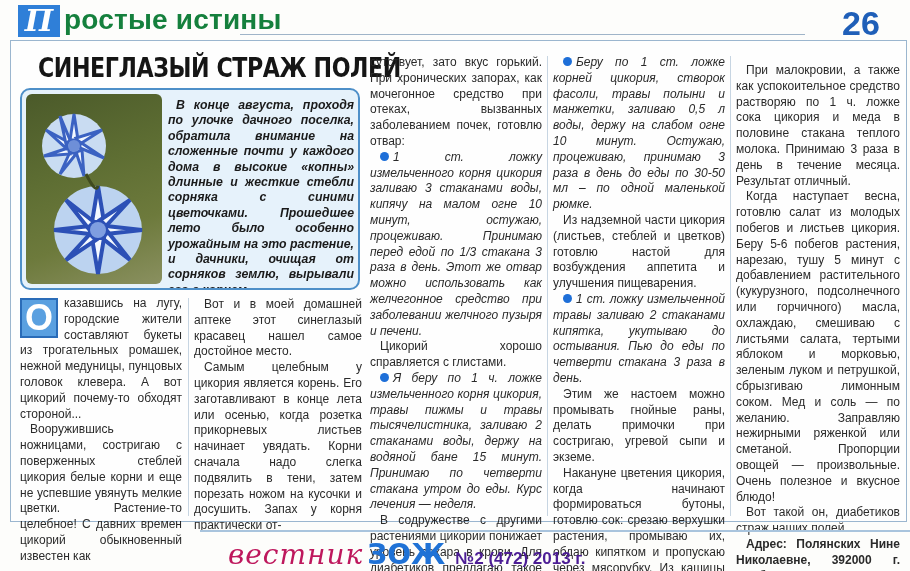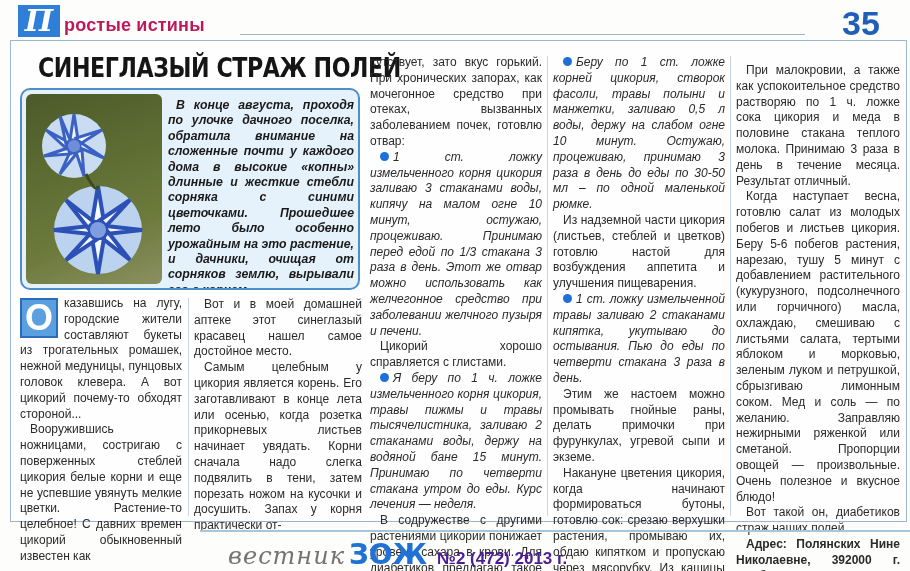--- a/index.html
+++ b/index.html
@@ -1,21 +1,21 @@
 <!DOCTYPE html>
 <html><head>
 <meta charset="utf-8">
 <style>
   * { box-sizing: border-box; margin: 0; padding: 0; }
   html, body { width: 910px; height: 571px; background: #fdfdfb; overflow: hidden; }
   body { position: relative; font-family: "Liberation Sans", sans-serif; color: #222; }
 
   .rubric { position: absolute; left: 18px; top: 3px; height: 34px; display: flex; align-items: flex-end; }
   .rubric-cap { width: 42px; height: 32px; background: #2f7fd8; color: #fff; font-family: "DejaVu Serif", serif; font-style: italic; font-weight: bold; font-size: 30px; line-height: 32px; text-align: center; }
-  .rubric-text { color: #be185d; font-size: 18px; font-weight: bold; margin-left: 4px; margin-bottom: 1px; letter-spacing: 0.2px; }
+  .rubric-text { color: #15803d; font-size: 28px; font-weight: bold; margin-left: 4px; margin-bottom: 1px; letter-spacing: 0.2px; }
   .rubric-line { position: absolute; left: 240px; top: 34px; width: 565px; height: 1px; background: #9fb4c8; }
   .page-num { position: absolute; left: 842px; top: 4px; font-size: 34px; font-weight: bold; color: #1f5fb8; }
 
   .frame { position: absolute; left: 10px; top: 40px; width: 897px; height: 482px; border: 1px solid #9bb6cf; background: #fefefe; }
 
   .headline { position: absolute; left: 38px; top: 52px; font-family: "DejaVu Sans", sans-serif; font-weight: bold; font-size: 27px; letter-spacing: -0.5px; color: #151515; transform: scaleX(0.82); transform-origin: left; white-space: nowrap; }
 
   .lead-box { position: absolute; left: 20px; top: 88px; width: 340px; height: 202px; border: 2px solid #4e8fc8; border-radius: 10px; background: #e6f2fb; overflow: hidden; }
   .photo { position: absolute; left: 4px; top: 4px; width: 136px; height: 190px; border-radius: 6px; background: linear-gradient(160deg, #4b5a2a 0%, #5e6e33 40%, #6d7a3c 70%, #8a9060 100%); overflow: hidden; }
   .lead-text { position: absolute; left: 146px; top: 8px; width: 186px; font-size: 12.3px; line-height: 15.4px; font-weight: bold; font-style: italic; text-align: justify; color: #1a1a1a; text-indent: 8px; }
@@ -28,33 +28,33 @@
 
   .dropcap { float: left; width: 38px; height: 40px; background: #5aa0e0; border: 2px solid #2a6cb8; color: #fff; font-size: 36px; font-weight: bold; line-height: 36px; text-align: center; margin: 2px 6px 0 0; text-indent: 0; }
 
   .col-sep { position: absolute; width: 1px; background: #c7d5e2; }
 
   .address { font-weight: bold; text-indent: 10px; }
 
   .footer { position: absolute; left: 0; top: 530px; width: 910px; height: 41px; }
   .footer-line { position: absolute; left: 200px; top: 0; width: 710px; height: 2px; background: #a9c4dd; }
   .footer-brand { position: absolute; left: 228px; top: 8px; display: flex; align-items: baseline; }
-  .brand-script { font-family: "DejaVu Serif", serif; font-style: italic; font-size: 24px; color: #737373; letter-spacing: 1px; }
+  .brand-script { font-family: "DejaVu Serif", serif; font-style: italic; font-size: 28px; color: #be185d; letter-spacing: 1px; }
   .brand-zozh { font-family: "DejaVu Sans", sans-serif; font-weight: bold; font-size: 28px; color: #1f72d6; margin-left: 4px; text-align: center; }
   .brand-issue { font-size: 17px; color: #4c1d95; margin-left: 10px; font-weight: bold; }
 </style>
 </head>
 <body>
 
 <div class="rubric">
   <div class="rubric-cap">П</div>
   <div class="rubric-text">ростые истины</div>
 </div>
 <div class="rubric-line"></div>
-<div class="page-num">35</div>
+<div class="page-num">26</div>
 
 <div class="frame"></div>
 
 <div class="headline">СИНЕГЛАЗЫЙ СТРАЖ ПОЛЕЙ</div>
 
 <div class="lead-box">
   <div class="photo">
     <svg width="136" height="190" viewBox="0 0 136 190">
       <g transform="translate(48,52)">
         <circle r="32" fill="#c9dcf2"></circle>
@@ -107,21 +107,21 @@
   <p>Цикорий хорошо справляется с глистами.</p>
   <p class="it"><span class="bullet"></span><span>Я беру по 1 ч. ложке измельченного корня цикория, травы пижмы и травы тысячелистника, заливаю 2 стаканами воды, держу на водяной бане 15 минут. Принимаю по четверти стакана утром до еды. Курс лечения — неделя.</span></p>
   <p>В содружестве с другими растениями цикорий понижает уровень сахара в крови. Для диабетиков предлагаю такое целебное лекарство.</p>
 </div>
 <div class="col-sep" style="left:547px; top:56px; height:460px;"></div>
 
 <div class="col" style="left:553px; top:55px; width:172px;">
   <p class="it"><span class="bullet"></span><span>Беру по 1 ст. ложке корней цикория, створок фасоли, травы полыни и манжетки, заливаю 0,5 л воды, держу на слабом огне 10 минут. Остужаю, процеживаю, принимаю 3 раза в день до еды по 30-50 мл – по одной маленькой рюмке.</span></p>
   <p>Из надземной части цикория (листьев, стеблей и цветков) готовлю настой для возбуждения аппетита и улучшения пищеварения.</p>
   <p class="it"><span class="bullet"></span><span>1 ст. ложку измельченной травы заливаю 2 стаканами кипятка, укутываю до остывания. Пью до еды по четверти стакана 3 раза в день.</span></p>
-  <p>Этим же настоем можно промывать гнойные раны, делать примочки при фурункулах, угревой сыпи и экземе.</p>
+  <p>Этим же настоем можно промывать гнойные раны, делать примочки при состригаю, угревой сыпи и экземе.</p>
   <p>Накануне цветения цикория, когда начинают формироваться бутоны, готовлю сок: срезаю верхушки растения, промываю их, обдаю кипятком и пропускаю через мясорубку. Из кашицы отжимаю сок, 2-3 минуты кипячу его. Сок храню в стеклянной баночке в холодильнике.</p>
 </div>
 <div class="col-sep" style="left:730px; top:56px; height:460px;"></div>
 
 <div class="col" style="left:736px; top:63px; width:164px;">
   <p>При малокровии, а также как успокоительное средство растворяю по 1 ч. ложке сока цикория и меда в половине стакана теплого молока. Принимаю 3 раза в день в течение месяца. Результат отличный.</p>
   <p>Когда наступает весна, готовлю салат из молодых побегов и листьев цикория. Беру 5-6 побегов растения, нарезаю, тушу 5 минут с добавлением растительного (кукурузного, подсолнечного или горчичного) масла, охлаждаю, смешиваю с листьями салата, тертыми яблоком и морковью, зеленым луком и петрушкой, сбрызгиваю лимонным соком. Мед и соль — по желанию. Заправляю нежирными ряженкой или сметаной. Пропорции овощей — произвольные. Очень полезное и вкусное блюдо!</p>
   <p>Вот такой он, диабетиков страж наших полей.</p>
   <p class="address">Адрес: Полянских Нине Николаевне, 392000 г. Тамбов, ул. Тулиновская, д. 20а, кв. 78.</p>
 

